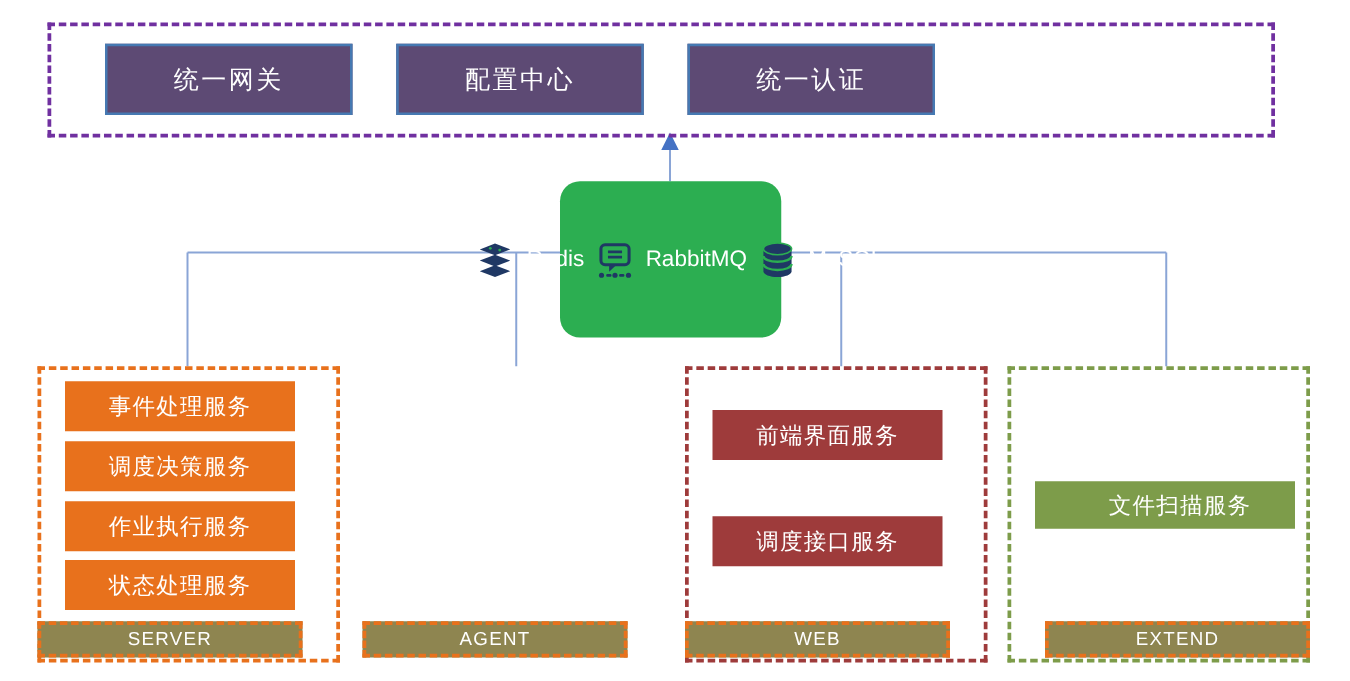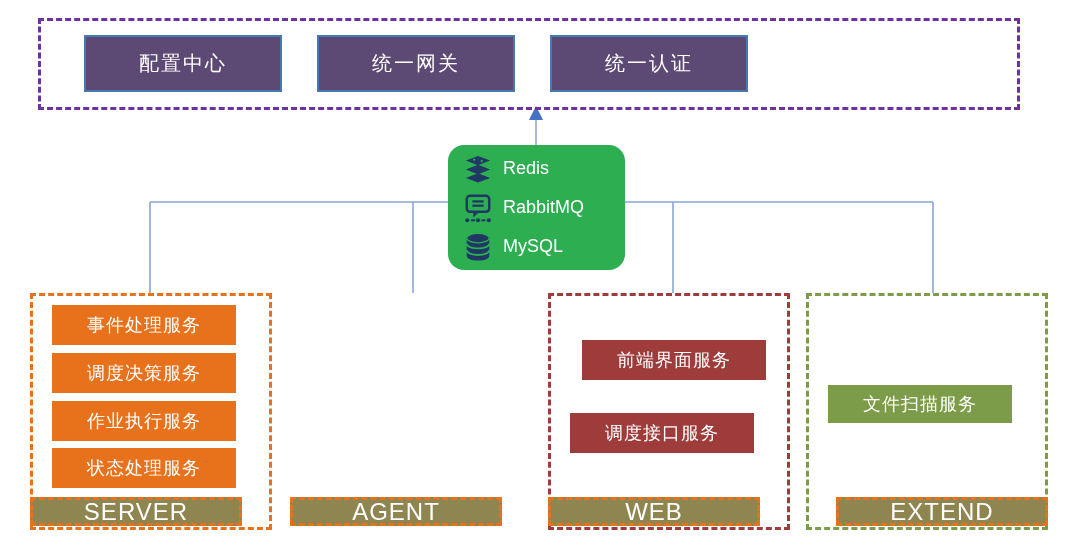--- a/index.html
+++ b/index.html
@@ -22,21 +22,21 @@
   }
   .pbox:nth-of-type(1){left:43px;}
   .pbox:nth-of-type(2){left:276px;}
   .pbox:nth-of-type(3){left:509px;}
   .pbox:nth-of-type(4){left:742px;}
 
   
   .mw{
     position:absolute;left:448px;top:145px;width:177px;height:125px;
     background:#2cae51;border-radius:16px;z-index:3;
-    display:flex;flex-direction:column;justify-content:center;gap:9px;
+    display:flex;flex-direction:row;justify-content:center;gap:9px;
     padding-left:15px;box-sizing:border-box;
   }
   .mw-row{display:flex;align-items:center;gap:10px;}
   .mw-icon{width:30px;height:30px;flex:0 0 30px;display:inline-flex;}
   .mw-label{color:#ffffff;font-size:18px;}
 
   
   .group{
     position:absolute;top:293px;width:242px;height:237px;
     border-width:3px;border-style:dashed;box-sizing:border-box;z-index:2;
@@ -52,29 +52,29 @@
     display:flex;align-items:center;justify-content:center;
   }
   #group-server .svc{background:#e8711c;}
   #group-server .svc:nth-of-type(1){top:9px;}
   #group-server .svc:nth-of-type(2){top:57px;}
   #group-server .svc:nth-of-type(3){top:105px;}
   #group-server .svc:nth-of-type(4){top:152px;}
 
   #group-agent .svc{background:#5b9bd5;top:89px;height:38px;}
   #group-web .svc{background:#9e3b3b;}
-  #group-web .svc:nth-of-type(1){top:44px;margin-left:12px;}
+  #group-web .svc:nth-of-type(1){top:32px;}
   #group-web .svc:nth-of-type(2){top:117px;}
-  #group-extend .svc{background:#7d9c4a;top:89px;height:38px;}
+  #group-extend .svc{background:#7d9c4a;top:89px;height:38px;padding-left:24px;}
 
   
   .bar{
     position:absolute;top:497px;width:212px;height:29px;
     background:#8e8550;border:3px dashed #e8711c;box-sizing:border-box;
-    color:#ffffff;font-size:24px;letter-spacing:1px;z-index:4;
+    color:#ffffff;font-size:15px;letter-spacing:1px;z-index:4;
     display:flex;align-items:center;justify-content:center;
   }
   #bar-server{left:30px;}
   #bar-agent{left:290px;}
   #bar-web{left:548px;}
   #bar-extend{left:836px;}
 </style>
 </head>
 <body>
 
@@ -87,22 +87,22 @@
       <path d="M625 202 H 933"></path>
       <path d="M150 202 V 293"></path>
       <path d="M413 202 V 293"></path>
       <path d="M673 202 V 293"></path>
       <path d="M933 202 V 293"></path>
     </g>
     <polygon points="529,120 536,106 543,120" fill="#4472c4"></polygon>
   </svg>
 
   <div class="platform-group">
+    <div class="pbox">统一网关</div>
     <div class="pbox">配置中心</div>
-    <div class="pbox">统一网关</div>
     <div class="pbox">统一认证</div>
   </div>
 
   <div class="mw">
     <div class="mw-row">
       <span class="mw-icon">
         <svg viewBox="0 0 32 32" width="30" height="30">
           <g fill="#1f3864">
             <polygon points="16,2 29,7 16,12 3,7"></polygon>
             <polygon points="16,11.5 29,16.5 16,21.5 3,16.5"></polygon>

